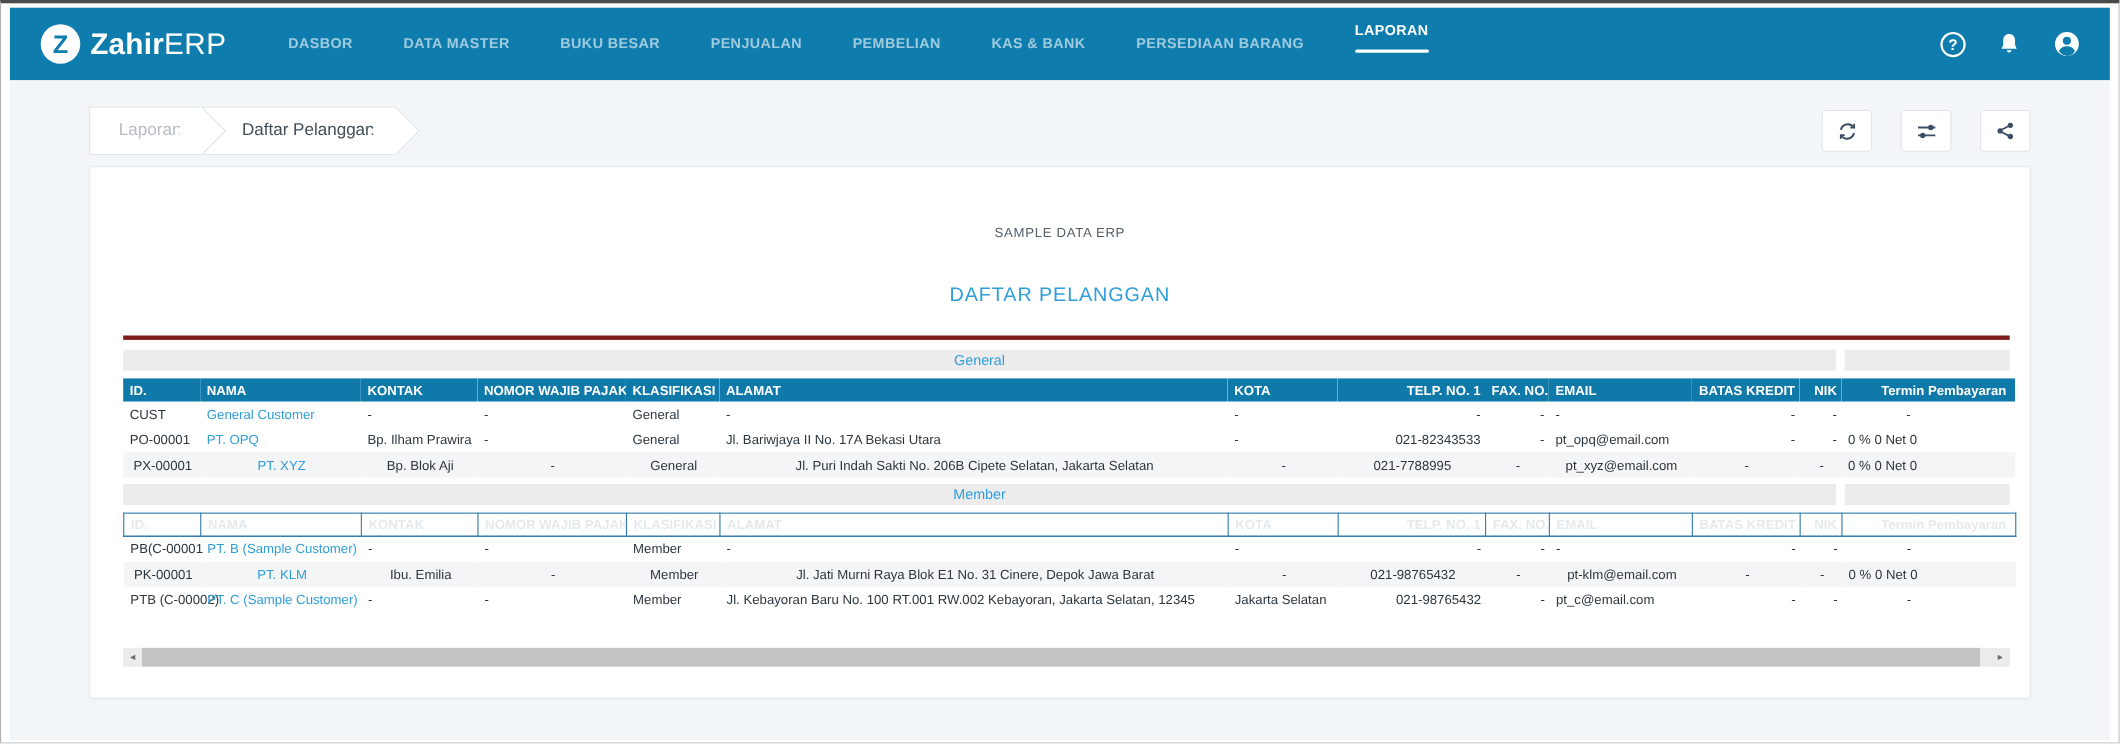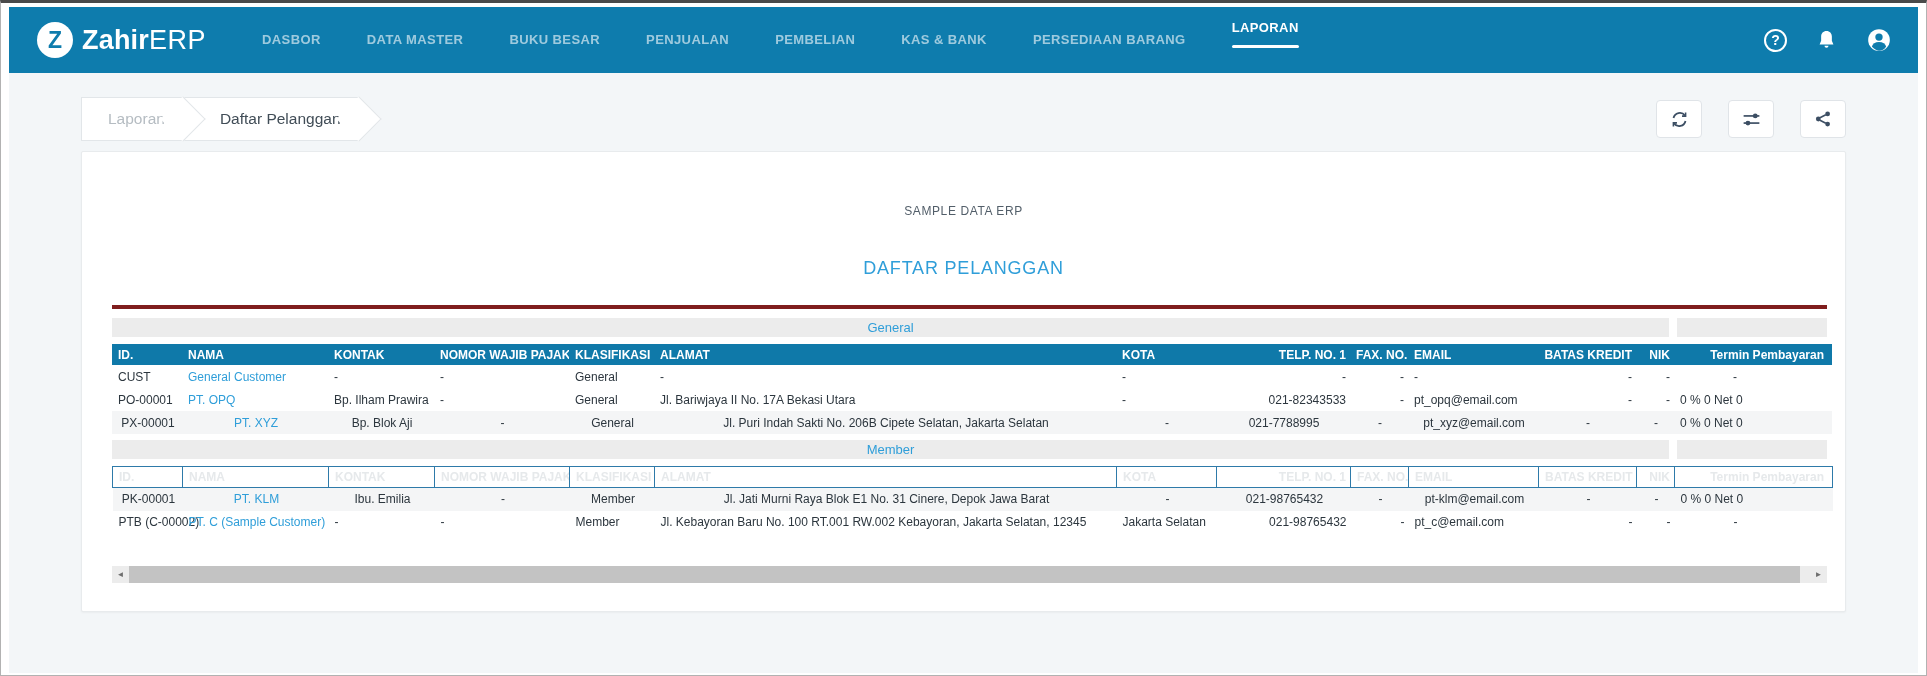--- a/index.html
+++ b/index.html
@@ -321,20 +321,35 @@
                 <th class="al">KOTA</th>
                 <th class="ar">TELP. NO. 1</th>
                 <th class="ar">FAX. NO. 1</th>
                 <th class="al">EMAIL</th>
                 <th class="ar">BATAS KREDIT</th>
                 <th class="ar">NIK</th>
                 <th class="ar termin">Termin Pembayaran</th>
               </tr>
             </thead>
             <tbody>
+              <tr>
+                <td class="al">PB(C-00001</td>
+                <td class="al"><a class="link">PT. B (Sample Customer)</a></td>
+                <td class="al">-</td>
+                <td class="al">-</td>
+                <td class="al">Member</td>
+                <td class="al">-</td>
+                <td class="al">-</td>
+                <td class="ar">-</td>
+                <td class="ar">-</td>
+                <td class="al">-</td>
+                <td class="ar">-</td>
+                <td class="ar">-</td>
+                <td class="ar termin">-</td>
+              </tr>
               <tr class="shaded">
                 <td class="al">PK-00001</td>
                 <td class="al"><a class="link">PT. KLM</a></td>
                 <td class="al">Ibu. Emilia</td>
                 <td class="al">-</td>
                 <td class="al">Member</td>
                 <td class="al">Jl. Jati Murni Raya Blok E1 No. 31 Cinere, Depok Jawa Barat</td>
                 <td class="al">-</td>
                 <td class="ar">021-98765432</td>
                 <td class="ar">-</td>

